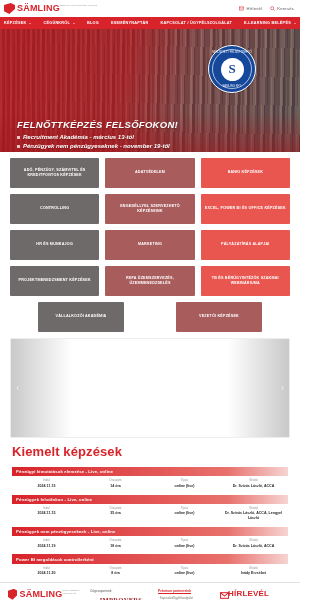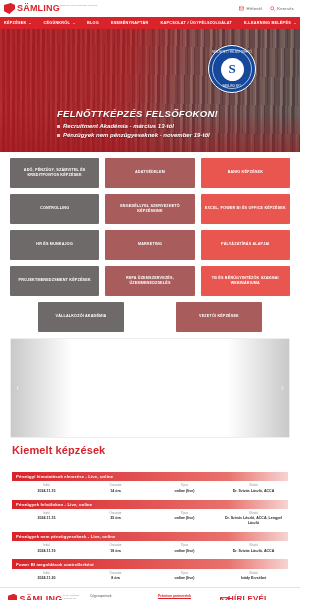--- a/index.html
+++ b/index.html
@@ -104,21 +104,21 @@
     font-family: "Liberation Serif", serif;
   }
   .badge-top, .badge-bottom {
     position: absolute; left: 0; right: 0;
     text-align: center; font-size: 2.6px; color: #ffffff;
     letter-spacing: .1px;
   }
   .badge-top { top: 4.5px; }
   .badge-bottom { bottom: 4px; }
 
-  .hero-copy { position: absolute; left: 17px; bottom: 14px; margin-left: 40px; }
+  .hero-copy { position: absolute; left: 17px; bottom: 3px; }
   .hero-title {
     font-size: 9.5px; font-weight: bold; color: #ffffff;
     font-style: italic; letter-spacing: .3px;
     text-shadow: 0 1px 1px rgba(0,0,0,.25);
     margin-bottom: 4px;
   }
   .hero-bullets { list-style: none; }
   .hero-bullets li {
     font-size: 6px; color: #ffffff; font-weight: bold; font-style: italic;
     margin-top: 3px; display: flex; align-items: center; gap: 3px;
@@ -157,22 +157,22 @@
     position: absolute; top: 50%; transform: translateY(-50%);
     font-size: 10px; color: #ffffff; line-height: 1;
     text-shadow: 0 0 1px rgba(0,0,0,.25);
   }
   .car-arrow.left { left: 5px; }
   .car-arrow.right { right: 5px; }
 
   
   .featured { padding: 6px 12px 0 12px; }
   .featured-title {
-    font-size: 11px; color: #d8232a; font-weight: bold;
-    letter-spacing: .1px; margin-bottom: 16px;
+    font-size: 13px; color: #d8232a; font-weight: bold;
+    letter-spacing: .1px; margin-bottom: 8px;
   }
   .course { margin-bottom: 3px; }
   .course-head {
     background: linear-gradient(to right, #d8232a 0%, #e8716c 78%, #f6d4d2 100%);
     color: #ffffff;
     font-size: 4.2px; font-weight: bold;
     padding: 2.2px 4px;
     letter-spacing: .15px;
   }
   .course-cols { display: flex; padding: 2px 0 3px 0; }

